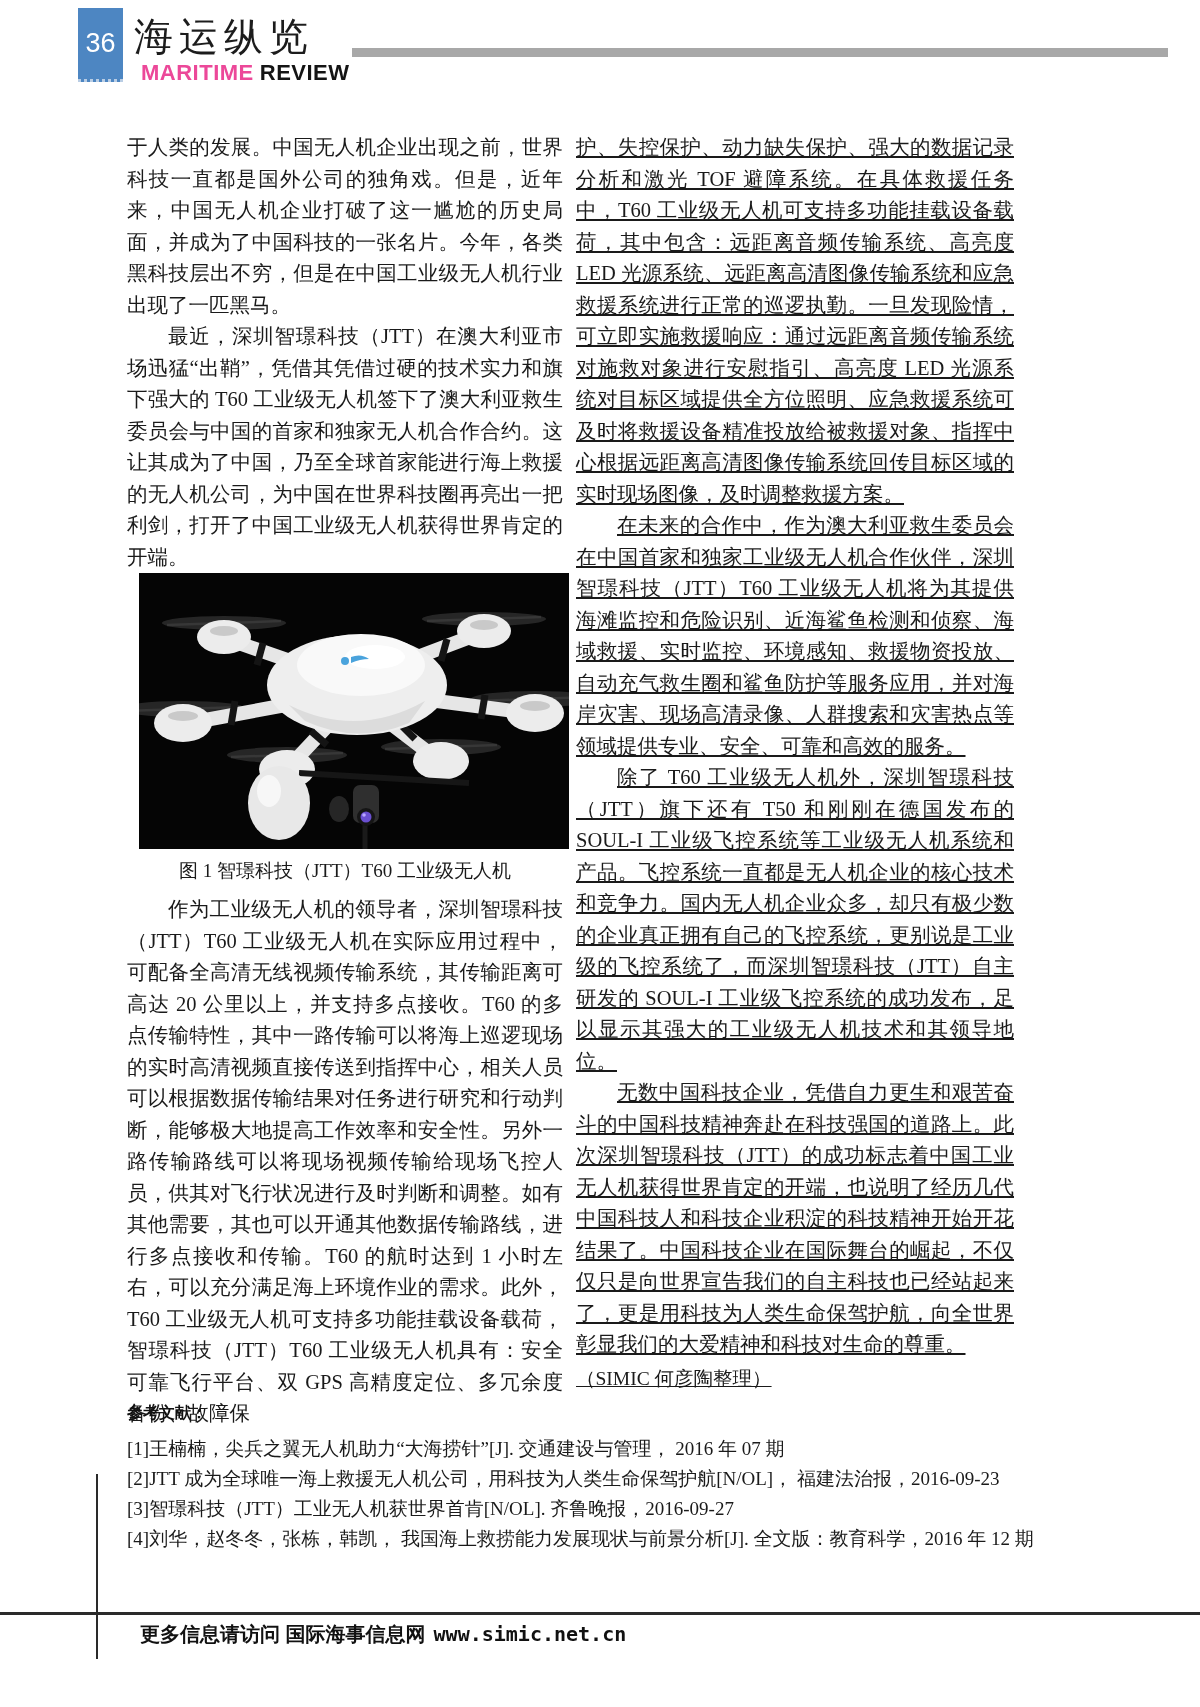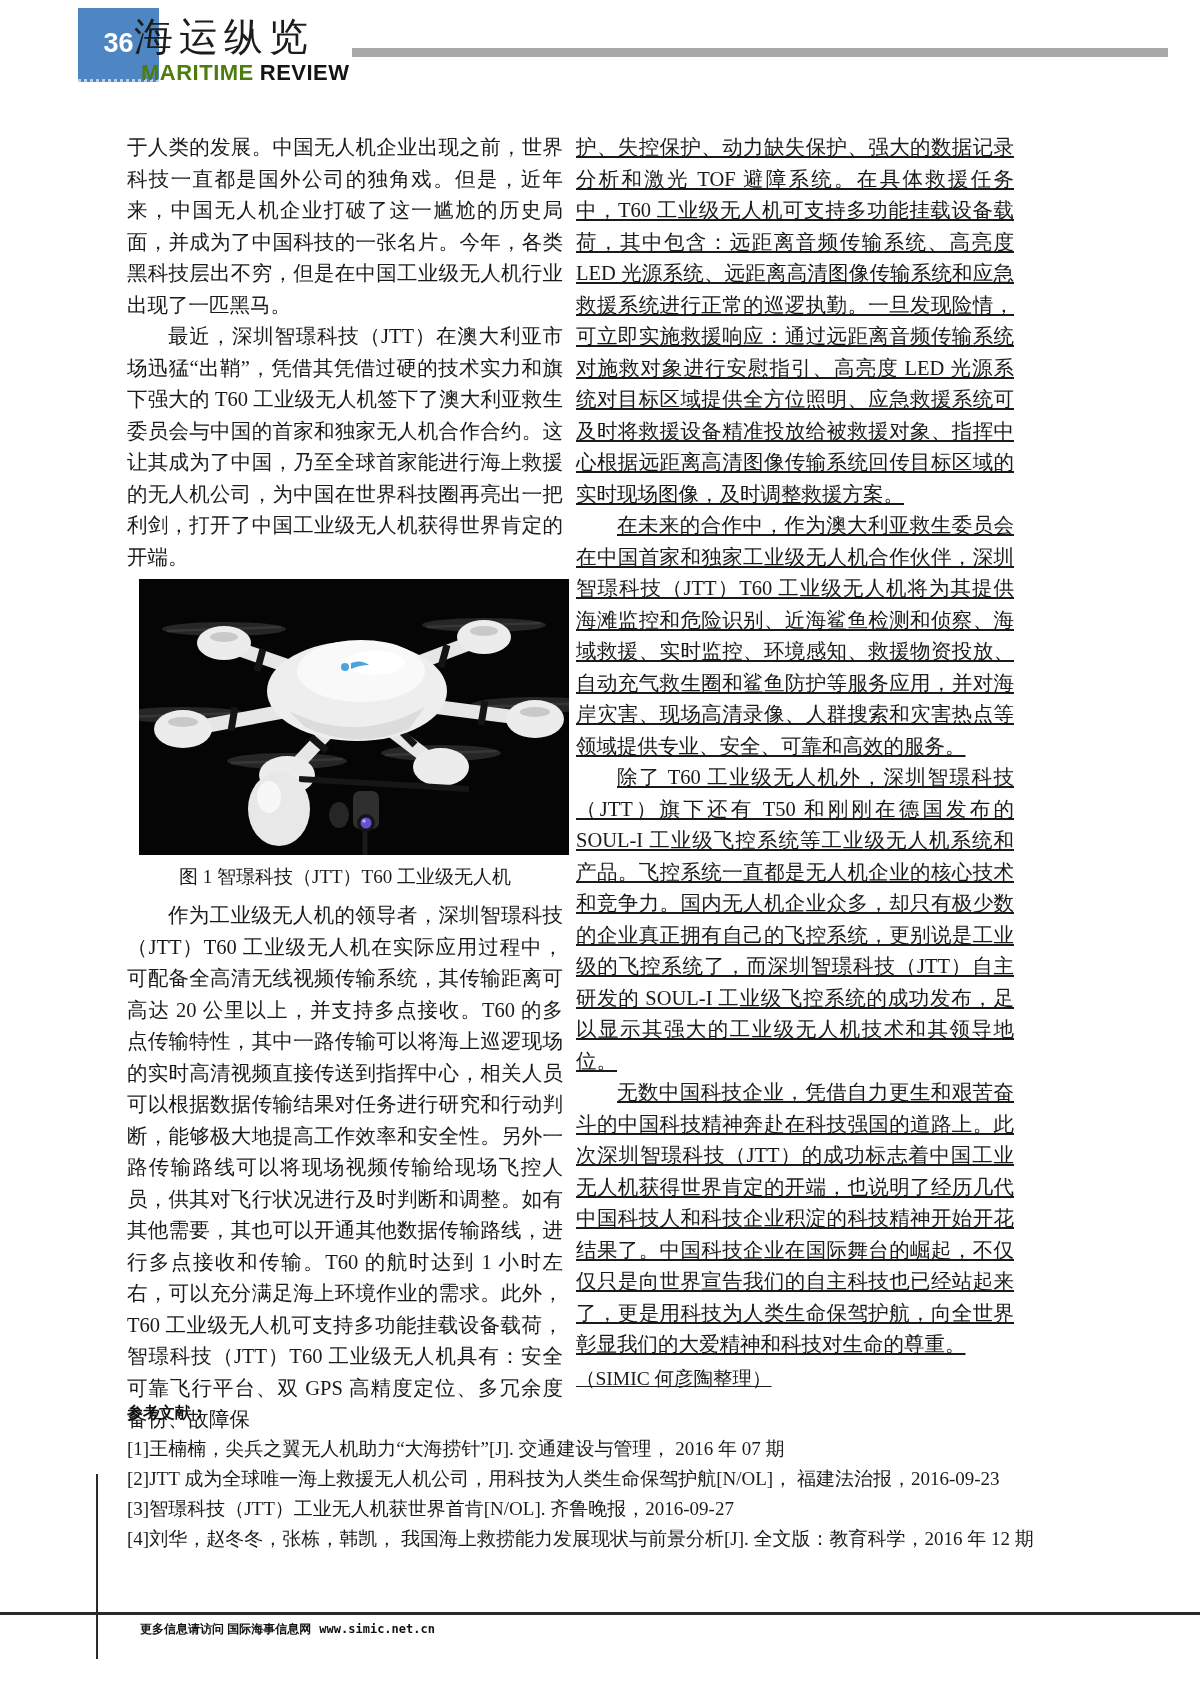--- a/index.html
+++ b/index.html
@@ -4,49 +4,49 @@
 <style>
   html,body{margin:0;padding:0;}
   body{
     width:1200px;height:1707px;position:relative;background:#ffffff;
     font-family:"Liberation Serif","DejaVu Serif",serif;color:#1a1a1a;
   }
   .page{position:absolute;inset:0;overflow:hidden;}
 
   
   .page-num{
-    position:absolute;left:78px;top:8px;width:81px;height:74px;
+    position:absolute;left:78px;top:8px;width:45px;height:74px;
     background:#4d86c2;color:#ffffff;
-    font-family:"Liberation Sans","DejaVu Sans",sans-serif;font-weight:bold;font-size:27px;
+    font-family:"Liberation Sans","DejaVu Sans",sans-serif;font-weight:normal;font-size:27px;
     display:flex;align-items:center;justify-content:center;
     border-bottom:3px dotted #b9cde4;box-sizing:border-box;
   }
   .title-cn{
     position:absolute;left:134px;top:10px;
     font-size:39px;letter-spacing:6px;color:#1c1c1c;
     font-family:"Liberation Serif","DejaVu Serif",serif;
   }
   .gray-bar{
     position:absolute;left:352px;top:48px;width:816px;height:9px;background:#a8a8a8;
   }
   .title-en{
     position:absolute;left:141px;top:60px;
     font-family:"Liberation Sans","DejaVu Sans",sans-serif;font-weight:bold;font-size:22px;letter-spacing:0.5px;
   }
-  .title-en .en1{color:#4d7c0f;}
+  .title-en .en1{color:#ec4899;}
   .title-en .en2{color:#141414;margin-left:6px;}
 
   
   .col{position:absolute;top:132px;text-align:justify;font-size:20.5px;line-height:31.5px;}
   .col-left{left:127px;width:436px;}
   .col-right{left:576px;width:438px;text-decoration:underline;}
   .col p{margin:0;text-indent:2em;}
   .col p.noindent{text-indent:0;}
 
-  figure{margin:6px 0 10px 0;}
+  figure{margin:0 0 10px 0;}
   .photo{
     margin-left:12px;width:430px;height:276px;background:#050505;overflow:hidden;
   }
   figcaption{
     text-align:center;text-indent:0;font-size:19px;line-height:26px;
     margin-top:9px;margin-bottom:9px;
   }
   .attribution{
     text-indent:0 !important;font-size:19.5px;padding-right:6px;margin-top:2px !important;
   }
@@ -57,21 +57,21 @@
     margin:0 0 7px 0;font-size:16px;line-height:29px;
     font-family:"Liberation Sans","DejaVu Sans",sans-serif;font-weight:bold;color:#111;
   }
   .references p{margin:0;font-size:19px;line-height:30px;text-indent:0;}
 
   
   .footer-rule-h{position:absolute;left:0;top:1612px;width:1200px;height:3px;background:#2a2a2a;}
   .footer-rule-v{position:absolute;left:96px;top:1474px;width:2px;height:185px;background:#2a2a2a;}
   .footer-text{
     position:absolute;left:140px;top:1621px;
-    font-family:"Liberation Sans","DejaVu Sans",sans-serif;font-weight:bold;font-size:12px;color:#111;
+    font-family:"Liberation Sans","DejaVu Sans",sans-serif;font-weight:bold;font-size:20px;color:#111;
   }
   .footer-text .url{font-family:"DejaVu Sans Mono",monospace;font-weight:bold;margin-left:8px;}
 </style>
 </head>
 <body>
 
 <div class="page">
 
   <div class="page-num">36</div>
   <div class="title-cn">海运纵览</div>

